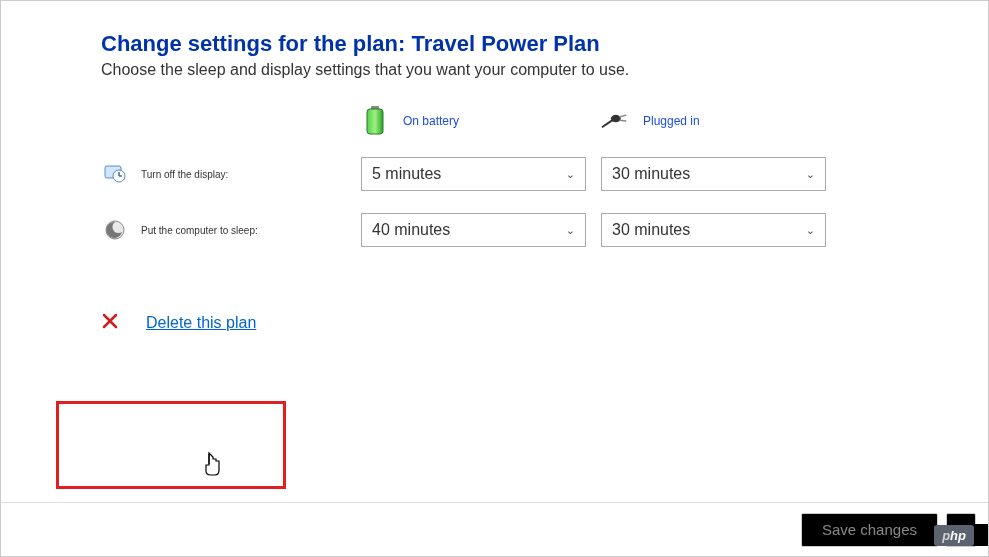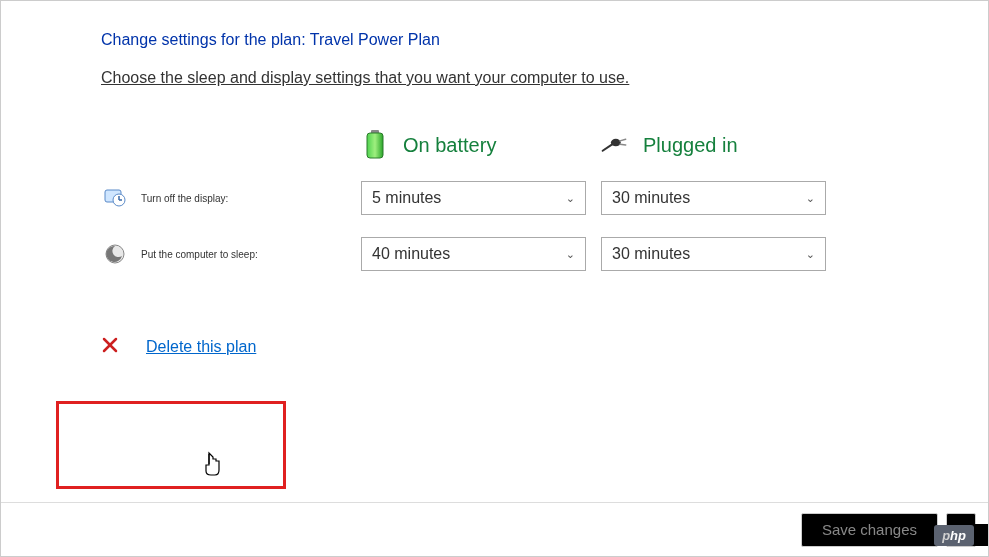--- a/index.html
+++ b/index.html
@@ -14,43 +14,42 @@
       background: #fff;
       border: 1px solid #ccc;
       position: relative;
       overflow: hidden;
     }
     .content {
       padding: 30px 0 0 100px;
     }
     .page-title {
       color: #0033aa;
-      font-size: 16px;
-      font-weight: 400;
-      margin-bottom: 20px;
+      font-size: 22px;
+      font-weight: 700;
+      margin-bottom: 4px;
     }
     .page-subtitle {
       color: #333;
       font-size: 16px;
-      margin-bottom: 44px;
-      text-decoration: underline;
+      margin-bottom: 28px;
     }
     .grid {
       display: grid;
       grid-template-columns: 260px 240px 240px;
       row-gap: 22px;
       align-items: center;
       margin-left: 0px;
     }
     .col-header {
       display: flex;
       align-items: center;
       gap: 14px;
-      font-size: 20px;
-      color: #15803d;
+      font-size: 12px;
+      color: #1d4ed8;
     }
     .row-label {
       display: flex;
       align-items: center;
       gap: 12px;
       font-size: 10px;
       color: #333;
     }
     .icon-box {
       width: 28px;

